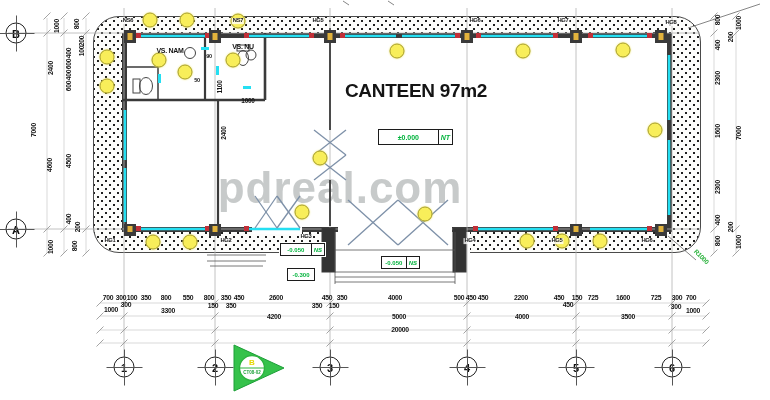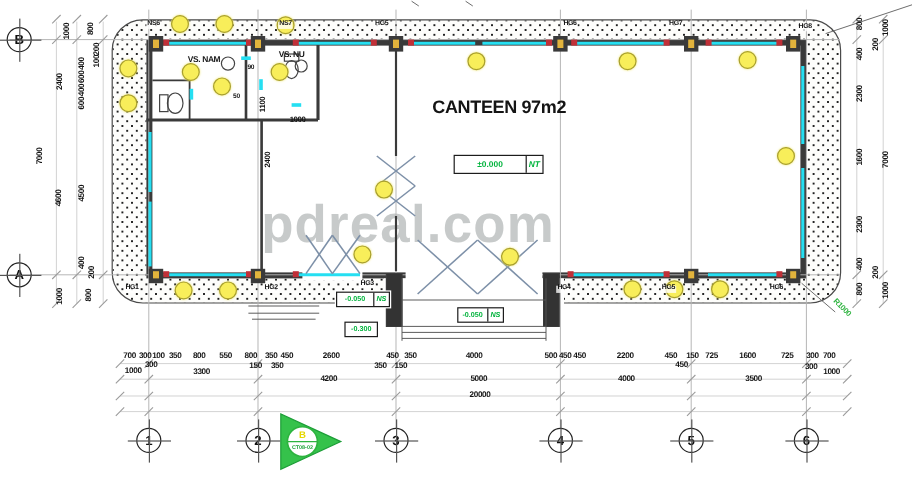--- a/index.html
+++ b/index.html
@@ -258,21 +258,21 @@
 
   <div class="sec">
     <svg width="60" height="52">
       <polygon points="2,2 2,48 52,25" fill="#35c24b" stroke="#1d9e38" stroke-width="1"></polygon>
       <circle cx="20" cy="25" r="12.5" fill="#fff" stroke="#2db33f" stroke-width="1.4"></circle>
       <line x1="7" y1="25" x2="33" y2="25" stroke="#2db33f" stroke-width="1"></line>
     </svg>
     <span class="sb">B</span>
     <span class="sc">CT08-02</span>
   </div>
-<div class="txt" style="left: 416px; top: 90px; font-size: 15px; font-weight: 700; letter-spacing: -0.3px;">CANTEEN 97m2</div>
+<div class="txt" style="left: 416px; top: 90px; font-size: 19px; font-weight: 700; letter-spacing: -0.3px;">CANTEEN 97m2</div>
     <div class="txt" style="left: 170px; top: 50px; font-size: 7px; font-weight: 700; letter-spacing: -0.3px;">VS. NAM</div>
     <div class="txt" style="left: 243px; top: 46px; font-size: 7px; font-weight: 700; letter-spacing: -0.3px;">VS. NU</div>
     <div class="txt" style="left: 220px; top: 87px; font-size: 6.5px; font-weight: 700; transform: translate(-50%, -50%) rotate(-90deg); letter-spacing: -0.3px;">1100</div>
     <div class="txt" style="left: 248px; top: 101px; font-size: 6.5px; font-weight: 700; letter-spacing: -0.3px;">1000</div>
     <div class="txt" style="left: 209px; top: 57px; font-size: 5.5px; font-weight: 700; letter-spacing: -0.3px;">90</div>
     <div class="txt" style="left: 197px; top: 81px; font-size: 5.5px; font-weight: 700; letter-spacing: -0.3px;">50</div>
     <div class="txt" style="left: 224px; top: 133px; font-size: 6.5px; font-weight: 700; transform: translate(-50%, -50%) rotate(-90deg); letter-spacing: -0.3px;">2400</div>
     <div class="txt" style="left: 701px; top: 257px; font-size: 6.5px; font-weight: 700; transform: translate(-50%, -50%) rotate(45deg); color: rgb(45, 179, 63); letter-spacing: -0.3px;">R1000</div>
     <div class="txt" style="left: 34px; top: 130px; font-size: 6.8px; font-weight: 700; transform: translate(-50%, -50%) rotate(-90deg); letter-spacing: -0.3px;">7000</div>
     <div class="txt" style="left: 57px; top: 26px; font-size: 6.8px; font-weight: 700; transform: translate(-50%, -50%) rotate(-90deg); letter-spacing: -0.3px;">1000</div>

